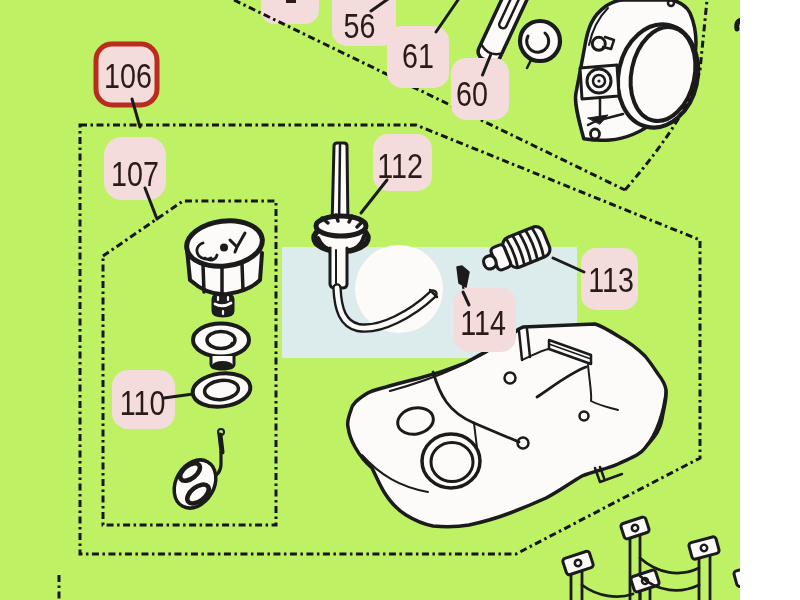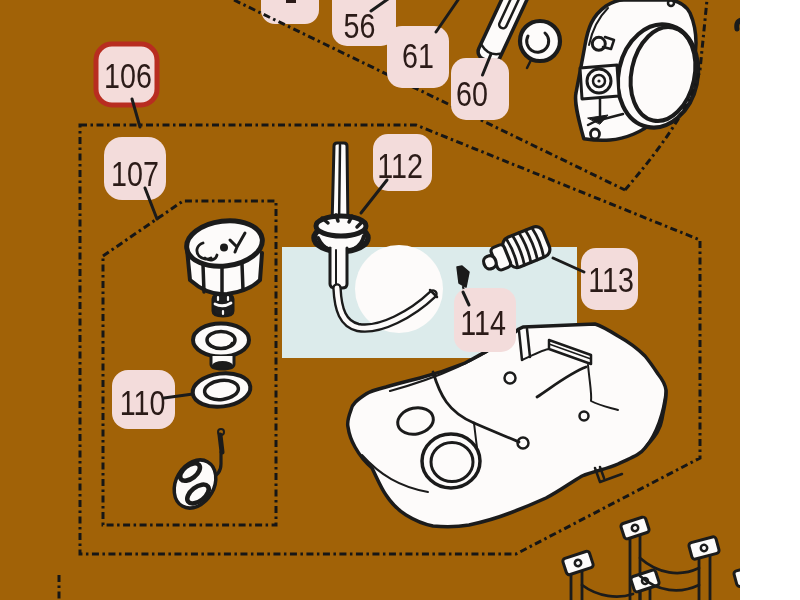--- a/index.html
+++ b/index.html
@@ -1,16 +1,16 @@
 <!DOCTYPE html>
 <html><head>
 <meta charset="utf-8">
 <style>
   html,body{margin:0;padding:0;}
-  #page{width:740px;height:600px;background:#a16207;overflow:hidden;position:relative;}
+  #page{width:740px;height:600px;background:#bef264;overflow:hidden;position:relative;}
   svg{display:block;}
   text{font-family:"Liberation Sans",sans-serif;fill:#2b1b18;}
 </style>
 </head>
 <body>
 <div id="page">
 <svg width="800" height="600" viewBox="0 0 800 600" style="filter:blur(0.6px)">
 
 <rect x="282" y="247" width="295" height="111" fill="#dcebeb"></rect>
 <circle cx="399" cy="289" r="44" fill="#fdfbfa"></circle>

